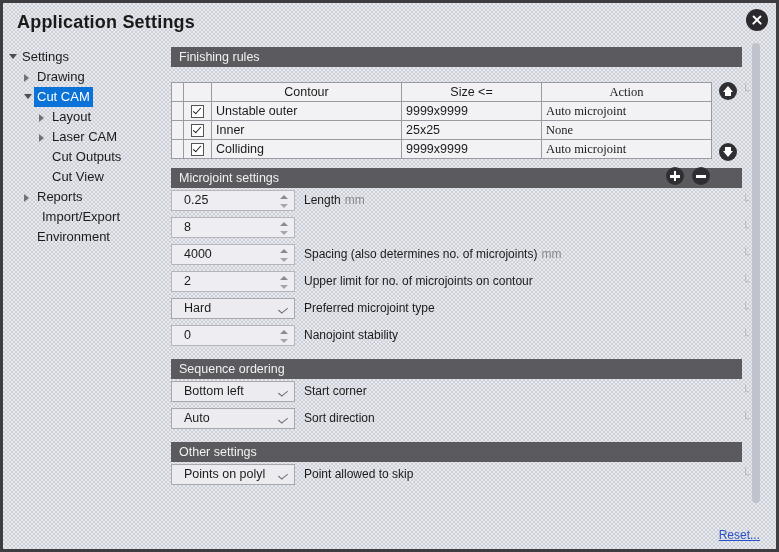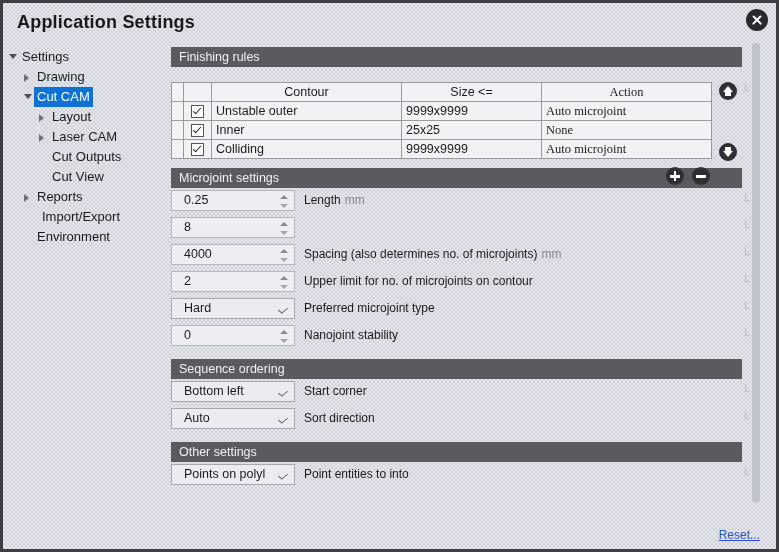--- a/index.html
+++ b/index.html
@@ -459,21 +459,21 @@
           <span class="lmark" style="left: 571px;">└</span>
         </div>
       </div>
 
     <div class="gap"></div>
 
     <div class="sec-header">Other settings</div>
     <div id="other-fields">
         <div class="frow">
           <div class="fctl sel-ctl">Points on polyl<span class="chev"></span></div>
-          <div class="flabel"><span>Point entities to into</span></div>
+          <div class="flabel"><span>Point allowed to skip</span></div>
           <span class="lmark" style="left: 571px;">└</span>
         </div>
       </div>
 
   </div>
 
   <div id="scrollbar">
     <div id="scroll-thumb"></div>
   </div>
 

